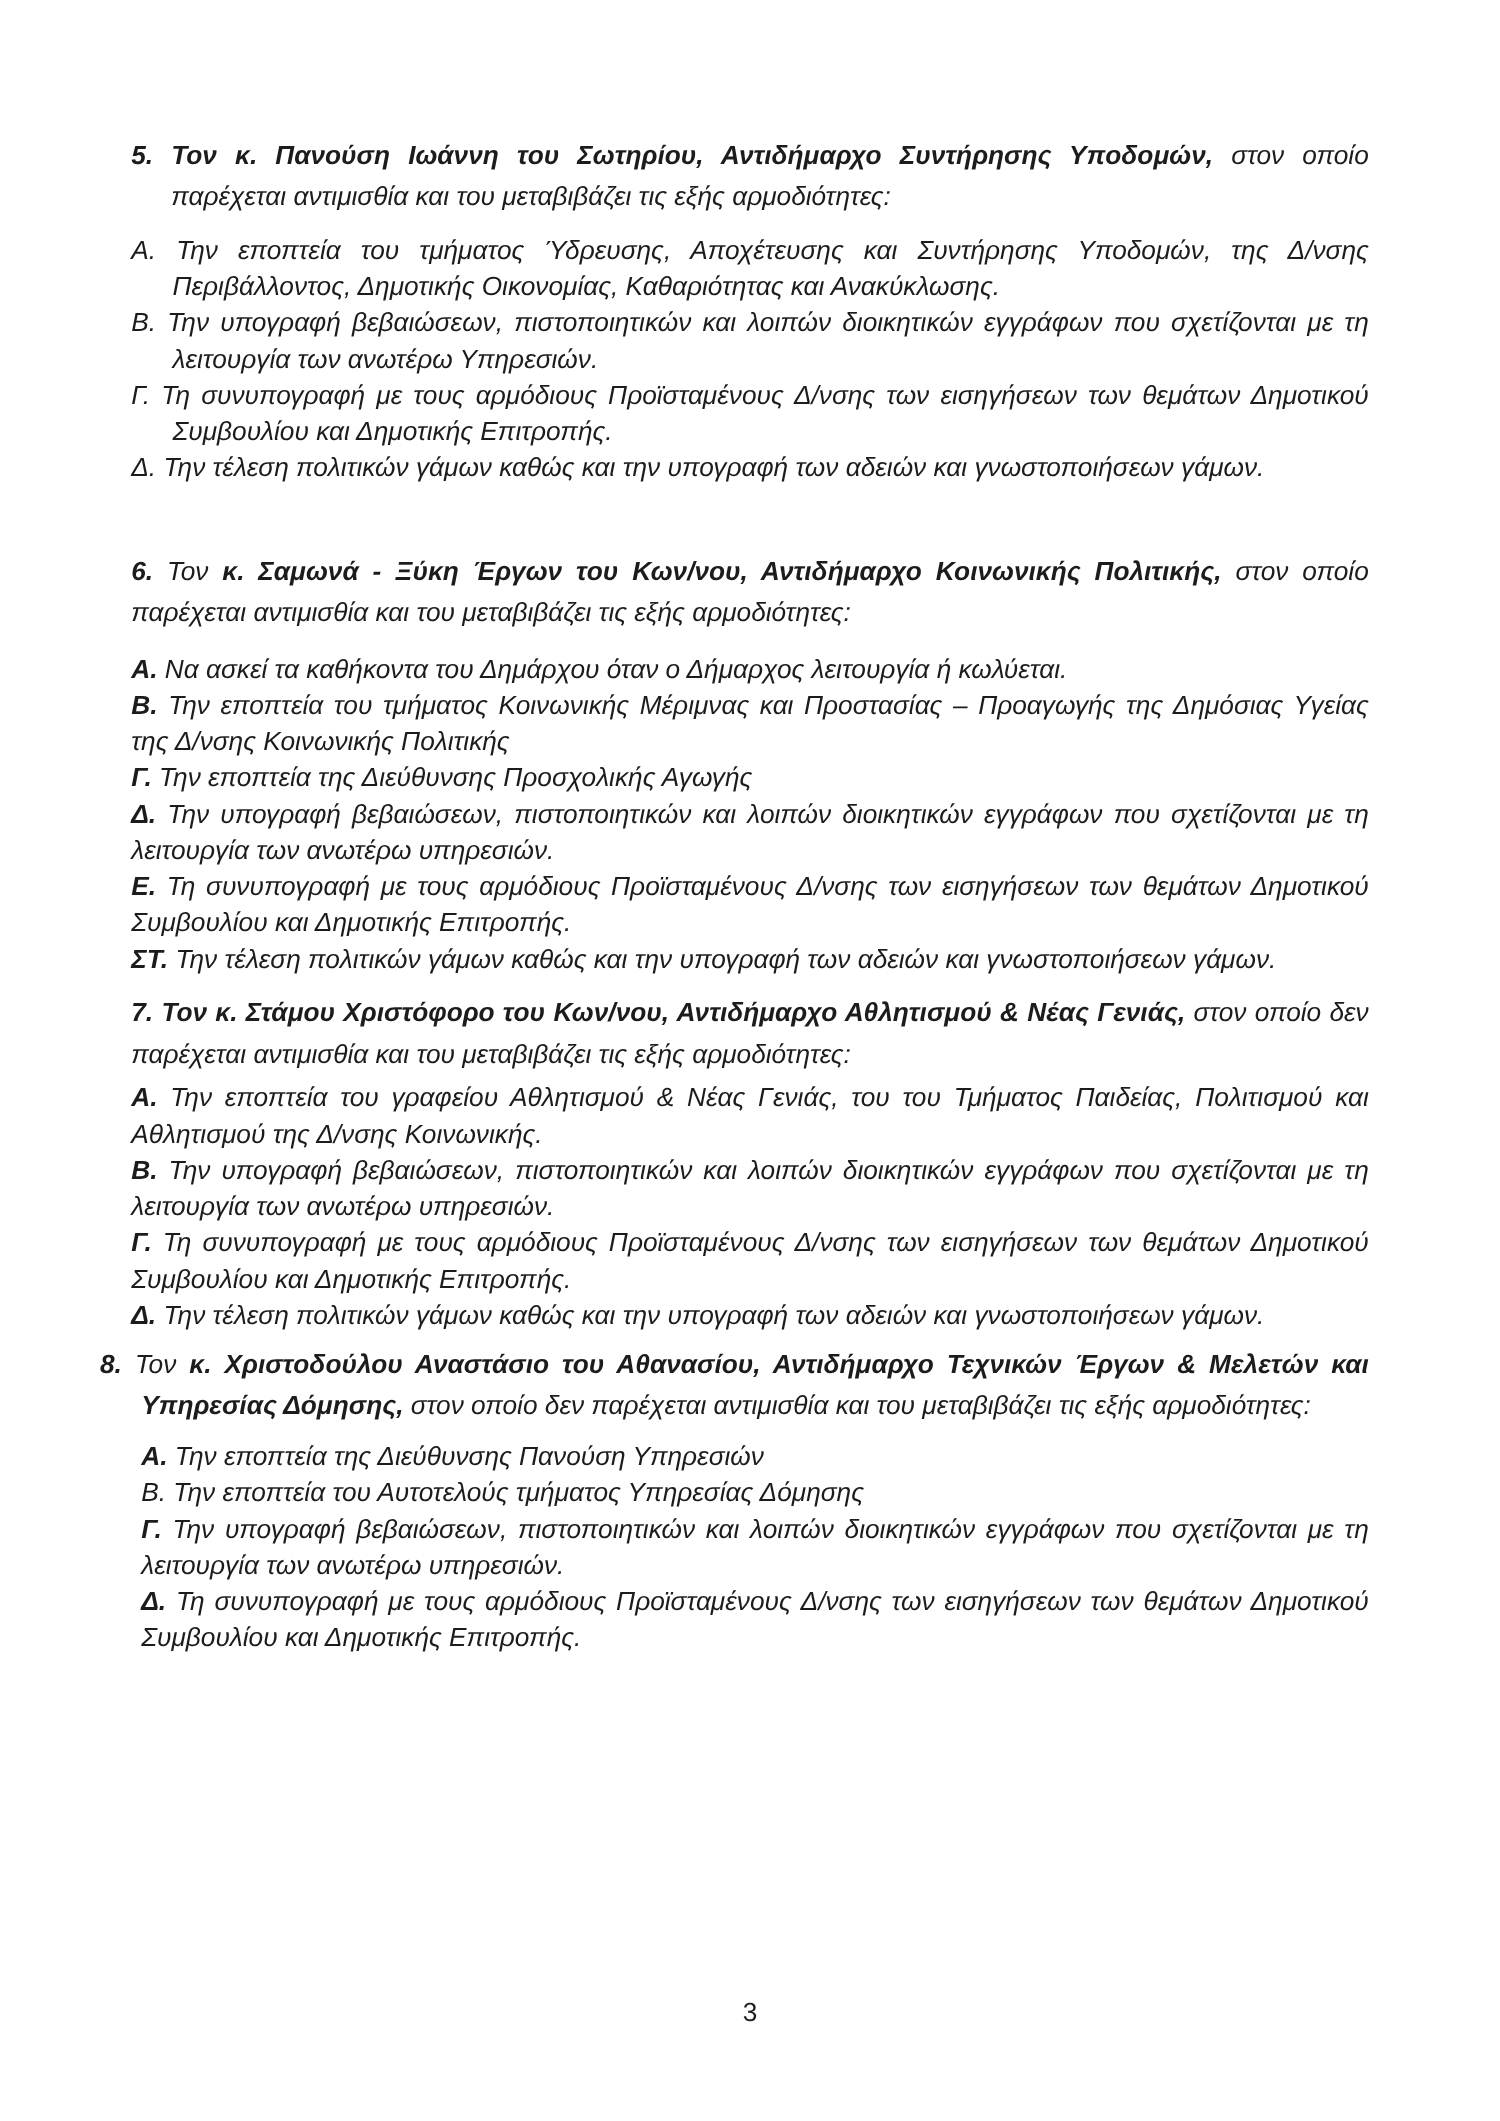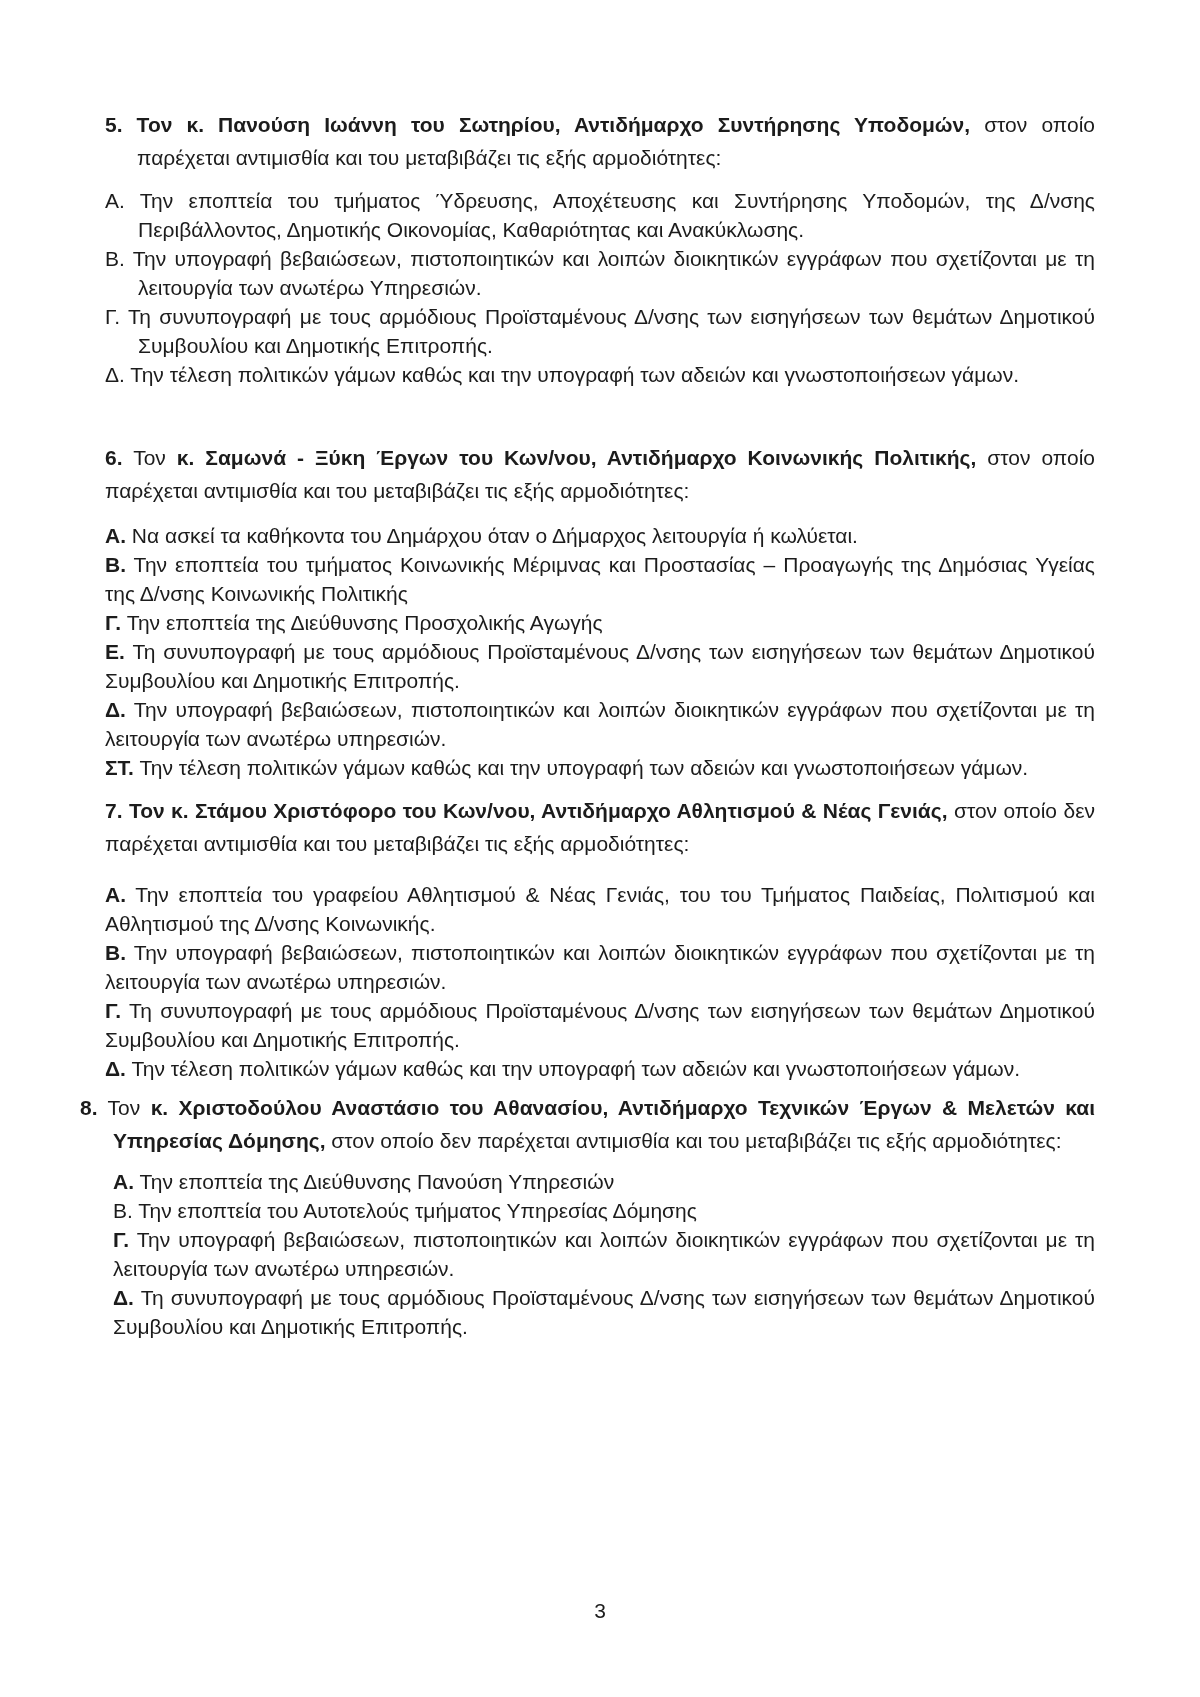--- a/index.html
+++ b/index.html
@@ -15,37 +15,38 @@
     font-family: "Liberation Sans", "DejaVu Sans", sans-serif;
     color: #1c1c1c;
     font-size: 21px;
     overflow: hidden;
   }
   .content {
     position: absolute;
     left: 105px;
     right: 105px;
     top: 108px;
+    font-style: italic;
   }
   p { margin: 0; text-align: justify; }
   .head { line-height: 33px; }
   .li   { line-height: 29px; }
   b, .b { font-weight: 700; }
 
   
   .s5 .head { padding-left: 32px; text-indent: -32px; margin-bottom: 12px; }
   .s5 .li   { padding-left: 33px; text-indent: -33px; }
 
   
   .s6 { margin-top: 52px; }
   .s6 .head { margin-bottom: 14px; }
 
   
   .s7 { margin-top: 12px; }
-  .s7 .head { margin-bottom: 20px; }
+  .s7 .head { margin-bottom: 4px; }
 
   
   .s8 { margin-top: 8px; }
   .s8 .head { margin-left: -25px; padding-left: 33px; text-indent: -33px; margin-bottom: 10px; }
   .s8 .li   { padding-left: 8px; }
 
   .footer {
     position: absolute;
     left: 0;
     right: 0;
@@ -68,22 +69,22 @@
       <p class="li"><span class="lbl">Β.</span> <span>Την υπογραφή βεβαιώσεων, πιστοποιητικών και λοιπών διοικητικών εγγράφων που σχετίζονται με τη λειτουργία των ανωτέρω Υπηρεσιών.</span></p>
       <p class="li"><span class="lbl">Γ.</span> <span>Τη συνυπογραφή με τους αρμόδιους Προϊσταμένους Δ/νσης των εισηγήσεων των θεμάτων Δημοτικού Συμβουλίου και Δημοτικής Επιτροπής.</span></p>
       <p class="li"><span class="lbl">Δ.</span> <span>Την τέλεση πολιτικών γάμων καθώς και την υπογραφή των αδειών και γνωστοποιήσεων γάμων.</span></p>
     </section>
 
     <section class="s6">
       <p class="head"><b>6.</b> <span>Τον</span> <b>κ. Σαμωνά - Ξύκη Έργων του Κων/νου, Αντιδήμαρχο Κοινωνικής Πολιτικής,</b> <span>στον οποίο παρέχεται αντιμισθία και του μεταβιβάζει τις εξής αρμοδιότητες:</span></p>
       <p class="li"><span class="lbl b">Α.</span> <span>Να ασκεί τα καθήκοντα του Δημάρχου όταν ο Δήμαρχος λειτουργία ή κωλύεται.</span></p>
       <p class="li"><span class="lbl b">Β.</span> <span>Την εποπτεία του τμήματος Κοινωνικής Μέριμνας και Προστασίας – Προαγωγής της Δημόσιας Υγείας της Δ/νσης Κοινωνικής Πολιτικής</span></p>
       <p class="li"><span class="lbl b">Γ.</span> <span>Την εποπτεία της Διεύθυνσης Προσχολικής Αγωγής</span></p>
+      <p class="li"><span class="lbl b">Δ.</span> <span>Την υπογραφή βεβαιώσεων, πιστοποιητικών και λοιπών διοικητικών εγγράφων που σχετίζονται με τη λειτουργία των ανωτέρω υπηρεσιών.</span></p>
       <p class="li"><span class="lbl b">Ε.</span> <span>Τη συνυπογραφή με τους αρμόδιους Προϊσταμένους Δ/νσης των εισηγήσεων των θεμάτων Δημοτικού Συμβουλίου και Δημοτικής Επιτροπής.</span></p>
-      <p class="li"><span class="lbl b">Δ.</span> <span>Την υπογραφή βεβαιώσεων, πιστοποιητικών και λοιπών διοικητικών εγγράφων που σχετίζονται με τη λειτουργία των ανωτέρω υπηρεσιών.</span></p>
       <p class="li"><span class="lbl b">ΣΤ.</span> <span>Την τέλεση πολιτικών γάμων καθώς και την υπογραφή των αδειών και γνωστοποιήσεων γάμων.</span></p>
     </section>
 
     <section class="s7">
       <p class="head"><b>7. Τον κ. Στάμου Χριστόφορο του Κων/νου, Αντιδήμαρχο Αθλητισμού &amp; Νέας Γενιάς,</b> <span>στον οποίο δεν παρέχεται αντιμισθία και του μεταβιβάζει τις εξής αρμοδιότητες:</span></p>
       <p class="li"><span class="lbl b">Α.</span> <span>Την εποπτεία του γραφείου Αθλητισμού &amp; Νέας Γενιάς, του του Τμήματος Παιδείας, Πολιτισμού και Αθλητισμού της Δ/νσης Κοινωνικής.</span></p>
       <p class="li"><span class="lbl b">Β.</span> <span>Την υπογραφή βεβαιώσεων, πιστοποιητικών και λοιπών διοικητικών εγγράφων που σχετίζονται με τη λειτουργία των ανωτέρω υπηρεσιών.</span></p>
       <p class="li"><span class="lbl b">Γ.</span> <span>Τη συνυπογραφή με τους αρμόδιους Προϊσταμένους Δ/νσης των εισηγήσεων των θεμάτων Δημοτικού Συμβουλίου και Δημοτικής Επιτροπής.</span></p>
       <p class="li"><span class="lbl b">Δ.</span> <span>Την τέλεση πολιτικών γάμων καθώς και την υπογραφή των αδειών και γνωστοποιήσεων γάμων.</span></p>
     </section>

